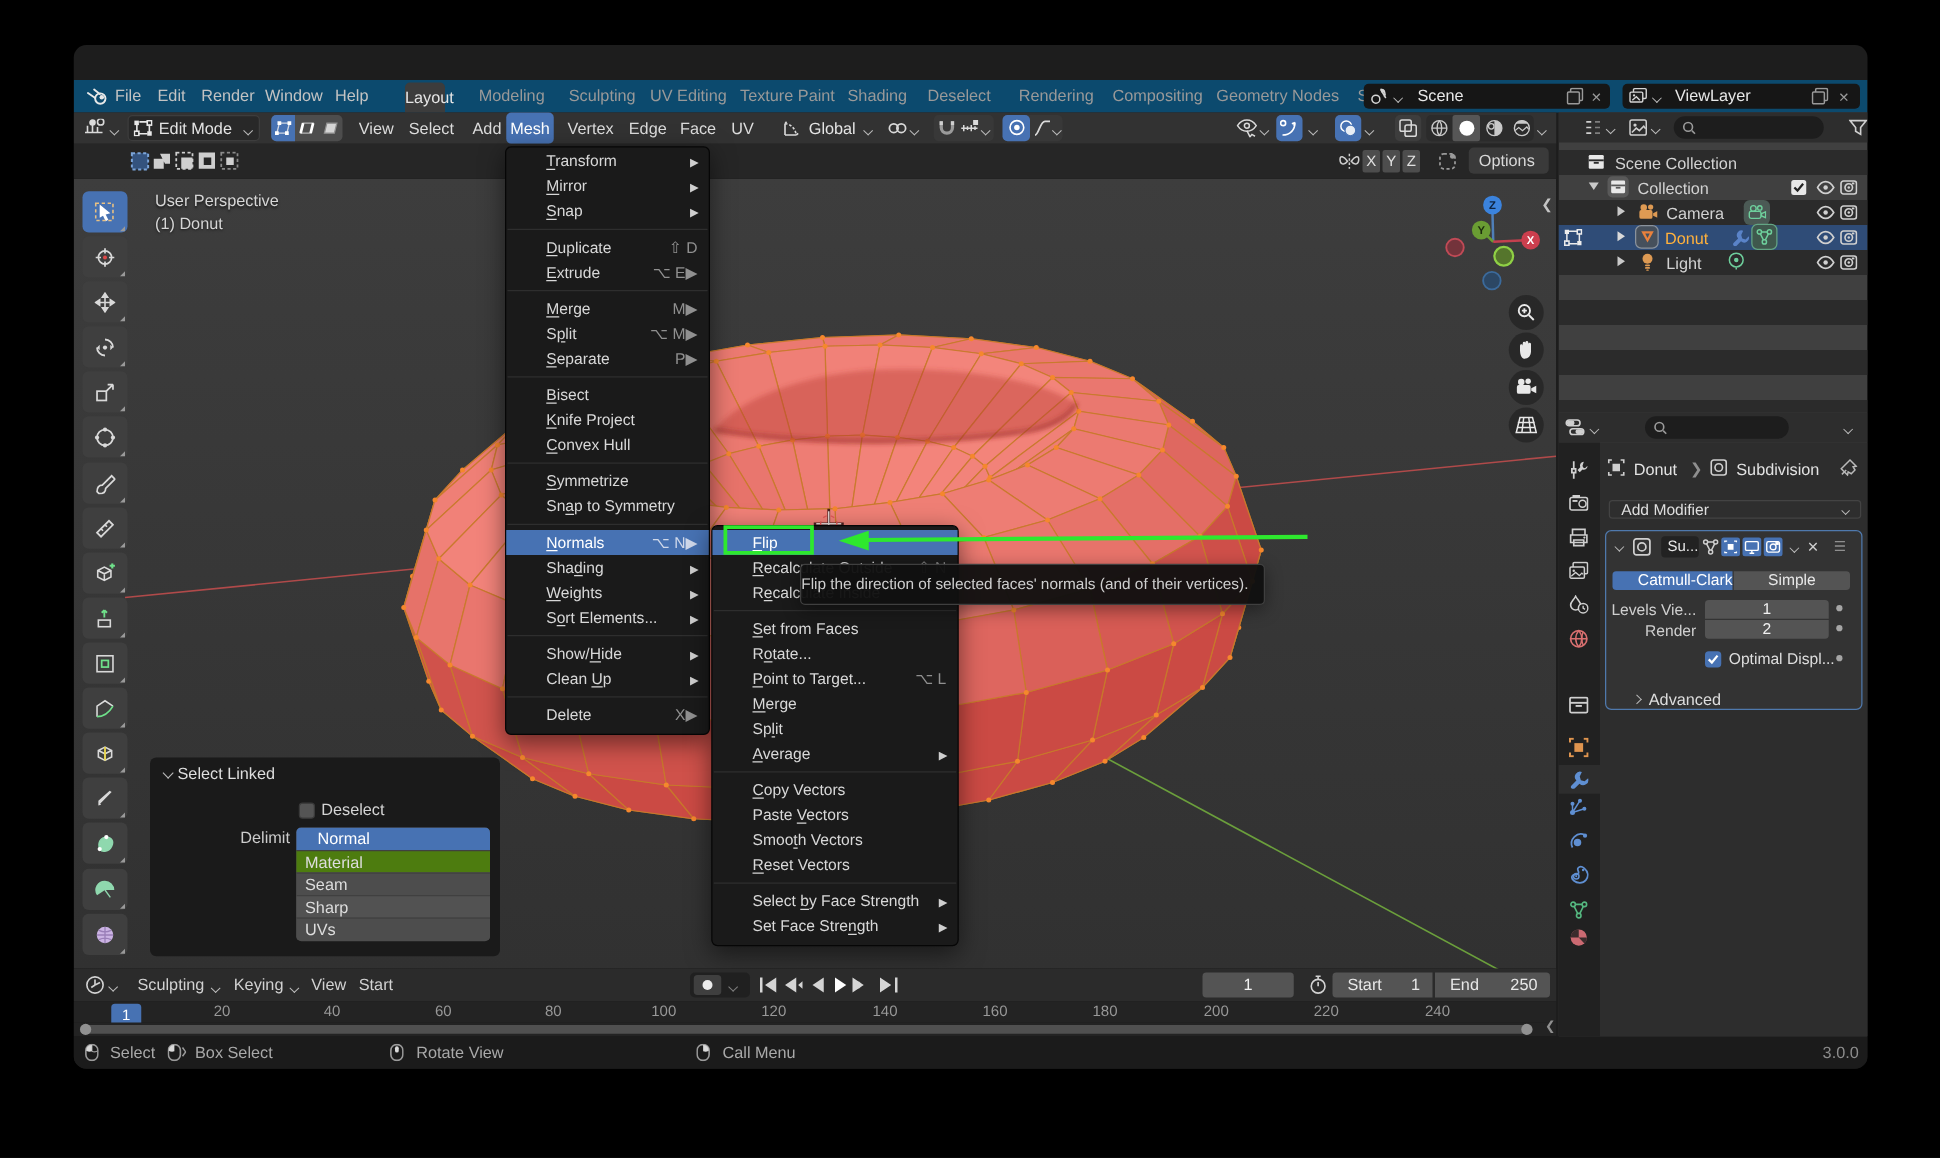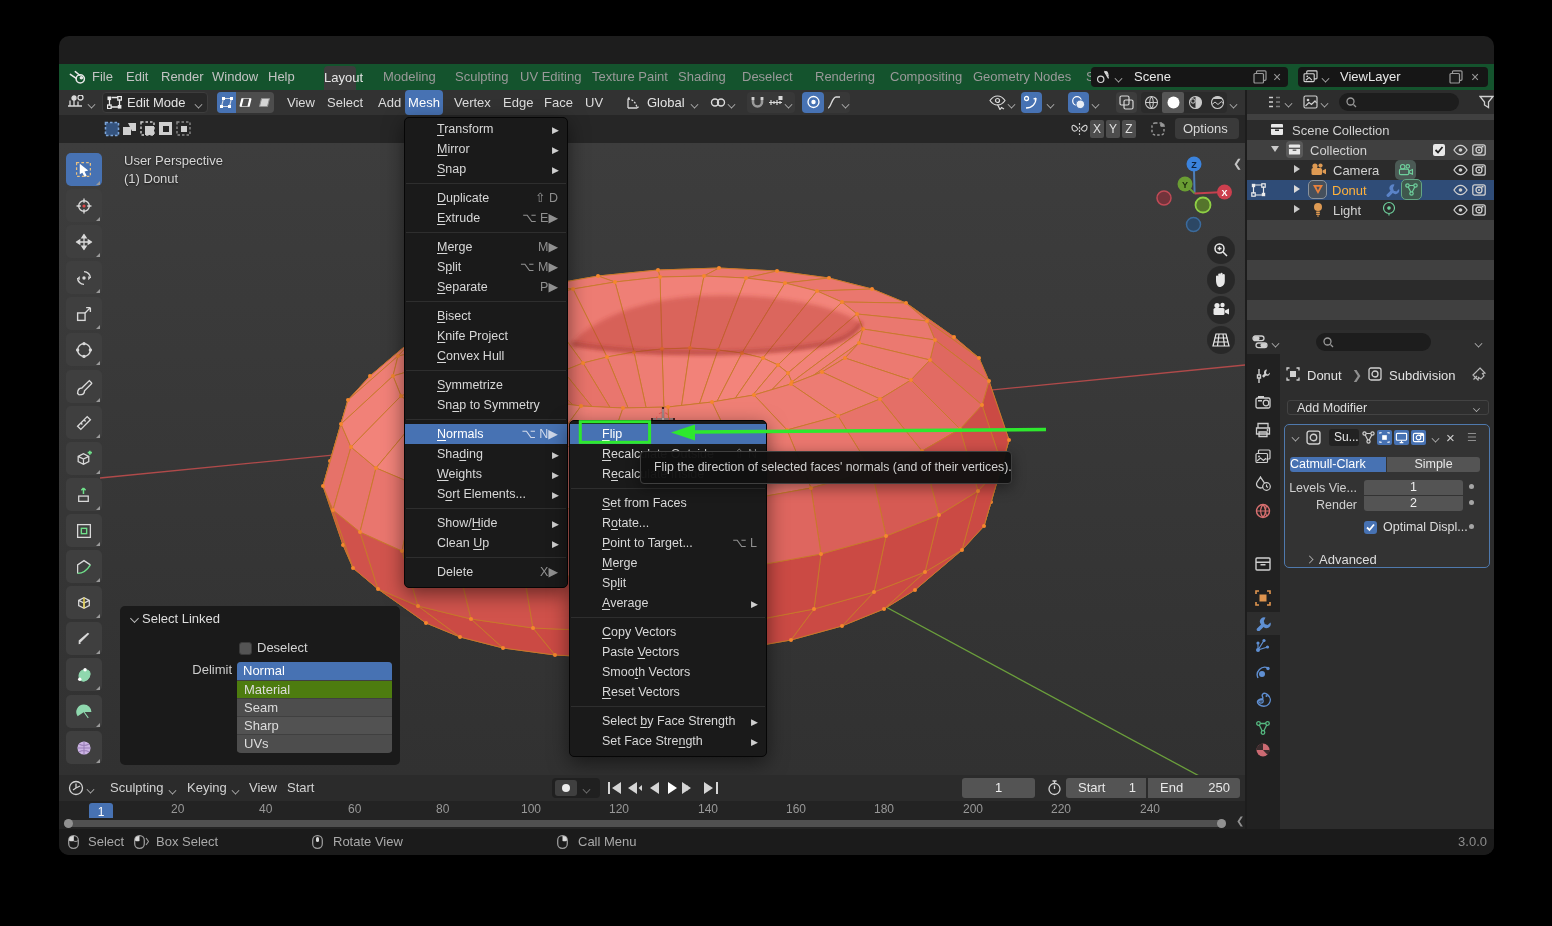--- a/index.html
+++ b/index.html
@@ -3,21 +3,21 @@
 <style>
 *{margin:0;padding:0;box-sizing:border-box}
 html,body{width:1552px;height:926px;background:#000;overflow:hidden;font-family:"Liberation Sans",sans-serif;-webkit-font-smoothing:antialiased}
 .abs{position:absolute}
 #win{position:absolute;left:59px;top:36px;width:1435px;height:819px;border-radius:10px;overflow:hidden;background:#1d1d1d}
 
 #tbar{position:absolute;left:0;top:0;width:100%;height:28px;background:#ececec}
 .tl{position:absolute;top:11px;width:10px;height:10px;border-radius:50%}
 #tbar .t{position:absolute;top:0;left:0;right:0;text-align:center;font-size:13px;font-weight:bold;color:#4a4a4a;line-height:27px}
 
-#topbar{position:absolute;left:0;top:28px;width:100%;height:26px;background:#14532d;font-size:13px;color:#c3c3c3}
+#topbar{position:absolute;left:0;top:28px;width:100%;height:26px;background:#0c4a6e;font-size:13px;color:#c3c3c3}
 #topbar .m{position:absolute;top:0;line-height:26px}
 #topbar .tab{position:absolute;top:0;line-height:26px;color:#999}
 #topbar .tabon{position:absolute;top:2px;height:24px;background:#3c3c3c;border-radius:4px 4px 0 0;color:#e6e6e6;line-height:24px;text-align:center}
 
 #hdr2{position:absolute;left:0;top:54px;width:1186px;height:25px;background:#323232;font-size:13px;color:#dcdcdc}
 #hdr2 .m{position:absolute;top:0;line-height:25px}
 .wgt{position:absolute;top:2px;height:21px;background:#282828;border:1px solid #3d3d3d;border-radius:4px}
 .blue{background:#4772b3!important;color:#fff!important}
 
 #hdr3{position:absolute;left:0;top:79px;width:1186px;height:28px;background:#262626}
@@ -1199,30 +1199,30 @@
  <div class="msep"></div>
  <div class="mi"><u>C</u>opy Vectors</div>
  <div class="mi">Paste <u>V</u>ectors</div>
  <div class="mi">Smoo<u>t</u>h Vectors</div>
  <div class="mi"><u>R</u>eset Vectors</div>
  <div class="msep"></div>
  <div class="mi">Select <u>b</u>y Face Strength<span class="ar">▶</span></div>
  <div class="mi">Set Face Stre<u>n</u>gth<span class="ar">▶</span></div>
 </div>
 
-<div class="abs" style="left:581px;top:415px;width:372px;height:33px;background:rgba(16,16,16,.96);border:1px solid #3f3f3f;border-radius:4px;color:#cfcfcf;font-size:12.3px;line-height:31px;padding-left:13px;white-space:nowrap;overflow:hidden;box-shadow:0 4px 14px rgba(0,0,0,.4)">Flip the direction of selected faces' normals (and of their vertices).</div>
+<div class="abs" style="left:581px;top:415px;width:372px;height:33px;background:rgba(16,16,16,.96);border:1px solid #3f3f3f;border-radius:4px;color:#cfcfcf;font-size:12.3px;line-height:31px;white-space:nowrap;overflow:hidden;box-shadow:0 4px 14px rgba(0,0,0,.4)">Flip the direction of selected faces' normals (and of their vertices).</div>
 
 <div class="abs" style="left:61px;top:570px;width:280px;height:159px;background:rgba(24,24,24,.94);border-radius:5px">
  <span class="abs chev" style="left:11px;top:9px;transform:rotate(45deg) scale(.9)"></span>
  <div class="abs" style="left:22px;top:5px;font-size:13px;color:#dedede">Select Linked</div>
  <div class="abs" style="left:119px;top:36px;width:13px;height:13px;background:#545454;border:1px solid #3a3a3a;border-radius:3px"></div>
  <div class="abs" style="left:137px;top:34px;font-size:13px;color:#d4d4d4">Deselect</div>
  <div class="abs" style="left:62px;top:56px;width:50px;text-align:right;font-size:13px;color:#cccccc">Delimit</div>
  <div class="abs" style="left:117px;top:56px;width:155px;height:91px;border-radius:4px;overflow:hidden;background:#4d4d4d">
-  <div style="height:18px;background:#4772b3;color:#fff;font-size:13px;line-height:18px;padding-left:6px">Normal</div>
+  <div style="height:18px;background:#4772b3;color:#fff;font-size:13px;line-height:18px;padding-left:17px">Normal</div>
   <div style="height:18px;border-top:1px solid #404040;color:#ddd;font-size:13px;line-height:18px;padding-left:7px;background:#4d7c0f">Material</div>
   <div style="height:18px;border-top:1px solid #404040;color:#ddd;font-size:13px;line-height:18px;padding-left:7px;background:#4d4d4d">Seam</div>
   <div style="height:18px;border-top:1px solid #404040;color:#ddd;font-size:13px;line-height:18px;padding-left:7px;background:#525252">Sharp</div>
   <div style="height:18px;border-top:1px solid #404040;color:#ddd;font-size:13px;line-height:18px;padding-left:7px;background:#4d4d4d">UVs</div>
  </div>
 </div>
 
 <svg class="abs" style="left:0;top:0;pointer-events:none" width="1435" height="819" viewBox="0 0 1435 819">
  <rect x="521.3" y="385.7" width="69.3" height="20.6" fill="none" stroke="#2ee82e" stroke-width="3"></rect>
  <line x1="633" y1="396" x2="987" y2="393.5" stroke="#2ee82e" stroke-width="3.4"></line>
@@ -1625,21 +1625,21 @@
  <svg class="abs" style="left:165px;top:341px" width="13" height="13" viewBox="0 0 14 14">
         <g stroke="#fff" stroke-width="1.2" fill="none">
           <rect x="1.5" y="2.5" width="11" height="9" rx="1.5"></rect>
           <circle cx="7" cy="7" r="2.5"></circle>
           <rect x="9.5" y="3.5" width="1.8" height="1.2" fill="#fff"></rect>
         </g>
       </svg>
  <span class="abs chev" style="left:185px;top:345px"></span>
  <span class="abs" style="left:199px;top:339px;font-size:15px;color:#cfcfcf">×</span>
  <span class="abs" style="left:220px;top:341px;color:#8f8f8f;font-size:11px">☰</span>
- <div class="abs blue" style="left:43px;top:367px;width:96px;height:15px;border-radius:3px 0 0 3px;font-size:12.5px;text-align:left;line-height:15px">Catmull-Clark</div>
+ <div class="abs blue" style="left:43px;top:367px;width:96px;height:15px;border-radius:3px 0 0 3px;font-size:12.5px;text-align:right;line-height:15px">Catmull-Clark</div>
  <div class="abs" style="left:140px;top:367px;width:93px;height:15px;background:#545454;border-radius:0 3px 3px 0;color:#e8e8e8;font-size:12.5px;text-align:center;line-height:15px">Simple</div>
  <div class="abs" style="left:20px;top:391px;width:90px;text-align:right;font-size:12.5px;color:#cfcfcf">Levels Vie...</div>
  <div class="abs" style="left:117px;top:390px;width:99px;height:14.5px;background:#545454;border-radius:3px 3px 0 0;color:#f0f0f0;font-size:12.5px;text-align:center;line-height:15px">1</div>
  <div class="abs" style="left:20px;top:408px;width:90px;text-align:right;font-size:12.5px;color:#cfcfcf">Render</div>
  <div class="abs" style="left:117px;top:406px;width:99px;height:14.5px;background:#545454;border-radius:0 0 3px 3px;color:#f0f0f0;font-size:12.5px;text-align:center;line-height:15px">2</div>
  <div class="abs" style="left:222px;top:394px;width:5px;height:5px;background:#a5a5a5;border-radius:50%"></div>
  <div class="abs" style="left:222px;top:410px;width:5px;height:5px;background:#a5a5a5;border-radius:50%"></div>
  <div class="abs blue" style="left:117px;top:431px;width:13px;height:13px;border-radius:3px"></div>
  <svg class="abs" style="left:118px;top:432px" width="11" height="11" viewBox="0 0 11 11">
         <path d="M2 5.5 4.5 8 9 2.5" fill="none" stroke="#fff" stroke-width="1.8"></path>

